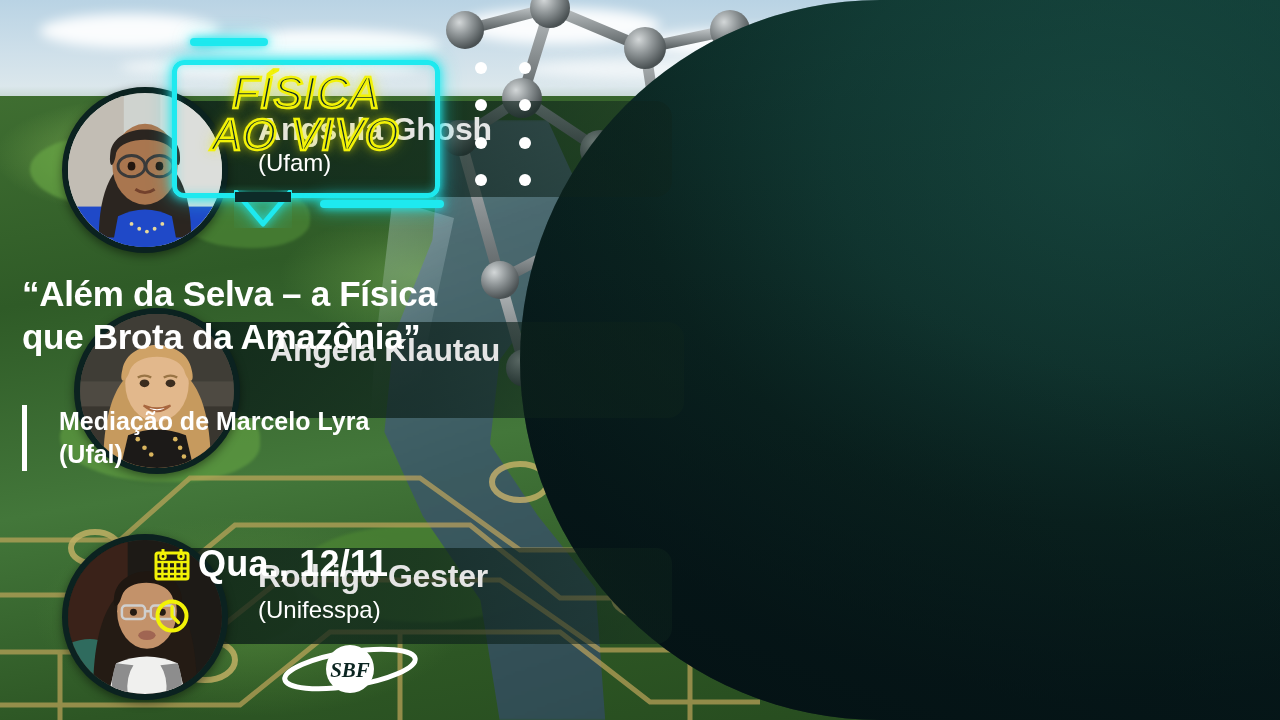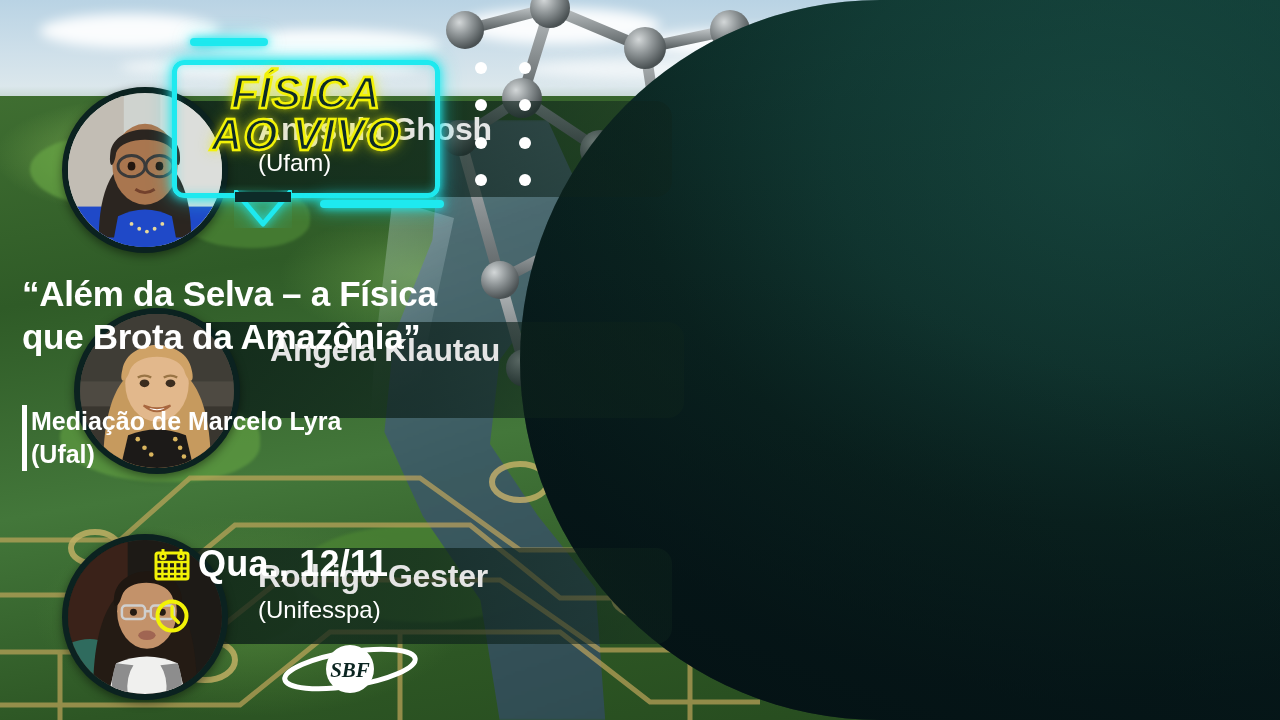--- a/index.html
+++ b/index.html
@@ -89,21 +89,21 @@
   }
   .neon-bar {
     position:absolute; height:8px; border-radius:5px; background:#1ee9ef;
     box-shadow:0 0 9px #1ee9ef, 0 0 20px rgba(30,233,239,.7);
   }
   .neon-bar.top { left:18px; top:0px; width:78px; }
   .neon-bar.bottom { left:148px; top:162px; width:124px; }
   .neon-text {
     position:absolute; left:0; top:34px; width:268px;
     text-align:center; line-height:.96;
-    font-weight:bold; font-style:italic; letter-spacing:1px;
+    font-weight:normal; font-style:italic; letter-spacing:1px;
     color:#0d2b28;
     -webkit-text-stroke:2.5px #f2f207;
     text-shadow:0 0 8px rgba(242,242,7,.8), 0 0 18px rgba(242,242,7,.45);
   }
   .neon-text .l1 { font-size:44px; display:block; }
   .neon-text .l2 { font-size:44px; display:block; }
 
   
   .dots { position:absolute; left:475px; top:62px; width:60px; height:125px; }
   .dots i {
@@ -112,21 +112,21 @@
   }
 
   
   .title {
     position:absolute; left:22px; top:272px; width:520px;
     color:#ffffff; font-size:35px; font-weight:bold; line-height:1.24;
     letter-spacing:-.3px;
   }
   .moderator {
     position:absolute; left:22px; top:405px; width:500px;
-    padding-left:4px;
+    padding-left:32px;
     border-left:5px solid #ffffff;
     color:#ffffff; font-size:25px; font-weight:bold; line-height:1.32;
   }
 
   
   .when { position:absolute; left:146px; top:518px;margin-top:20px; }
   .when-row { display:flex; align-items:center; height:52px; }
   .when-row .ic { width:52px; flex:0 0 52px; display:flex; align-items:center; justify-content:center; }
   .when-row .tx { color:#ffffff; font-size:36px; font-weight:bold; letter-spacing:.2px; }
 

